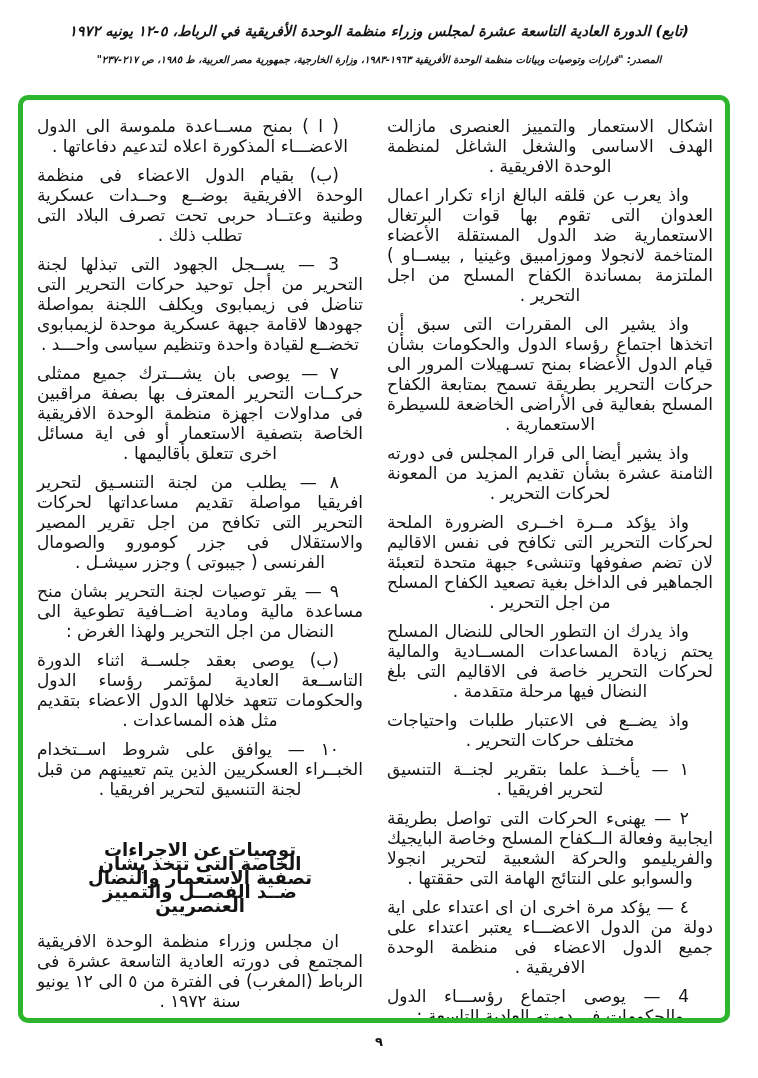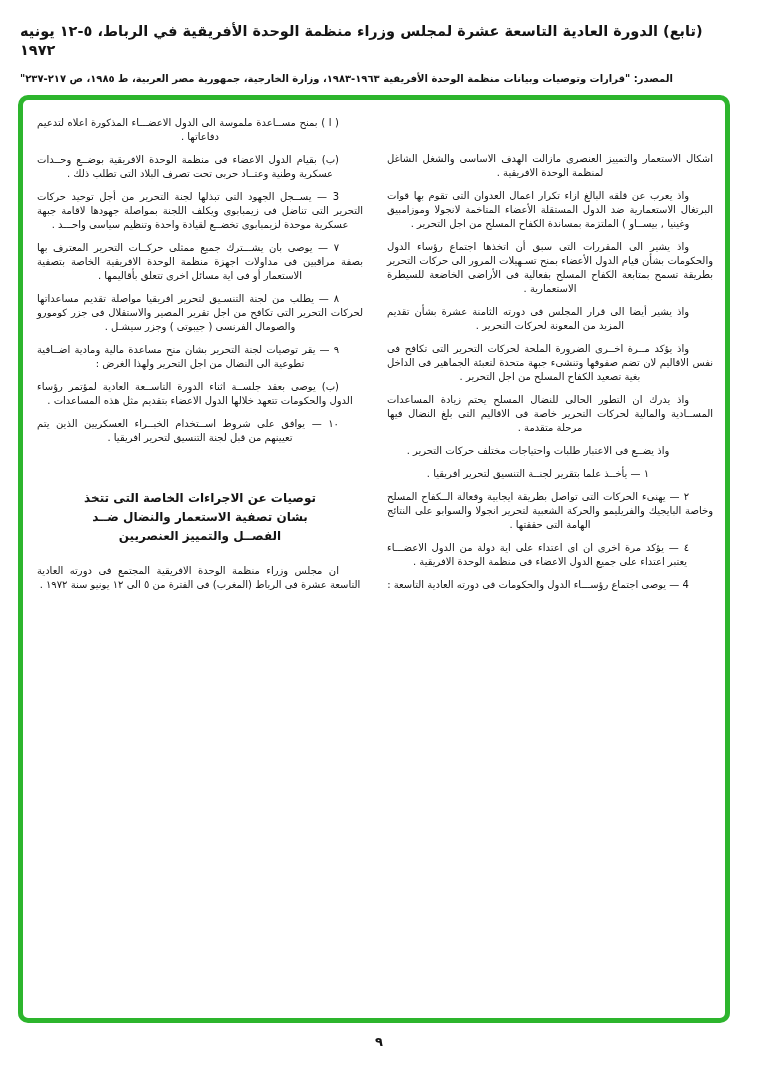--- a/index.html
+++ b/index.html
@@ -14,22 +14,23 @@
     width: 758px;
     height: 1078px;
     background: #ffffff;
     overflow: hidden;
   }
   .header {
     position: absolute;
     top: 22px;
     left: 20px;
     right: 20px;
-    text-align: left;
+    text-align: center;
     direction: rtl;
+    font-style: italic;
   }
   .title {
     font-size: 14.5px;
     font-weight: bold;
     line-height: 1.3;
   }
   .source {
     font-size: 10px;
     font-weight: bold;
     margin-top: 12px;
@@ -52,37 +53,36 @@
     display: flex;
     gap: 24px;
     height: 100%;
   }
   .column {
     flex: 1;
     min-width: 0;
   }
   .para {
     margin: 0 0 9px 0;
-    font-size: 10px;
-    line-height: 14px;
+    font-size: 17px;
+    line-height: 20px;
     text-align: justify;
     text-align-last: center;
     text-indent: 24px;
   }
   .continuation {
     text-indent: 0;
-    margin-top: 36px;
   }
   .heading {
     font-weight: bold;
     text-align: center;
     text-align-last: center;
     text-indent: 0;
-    font-size: 12px;
-    line-height: 19px;
+    font-size: 18px;
+    line-height: 14px;
     max-width: 252px;
     margin: 44px auto 18px auto;
   }
   .page-number {
     position: absolute;
     top: 1034px;
     left: 0;
     right: 0;
     text-align: center;
     font-size: 13px;

